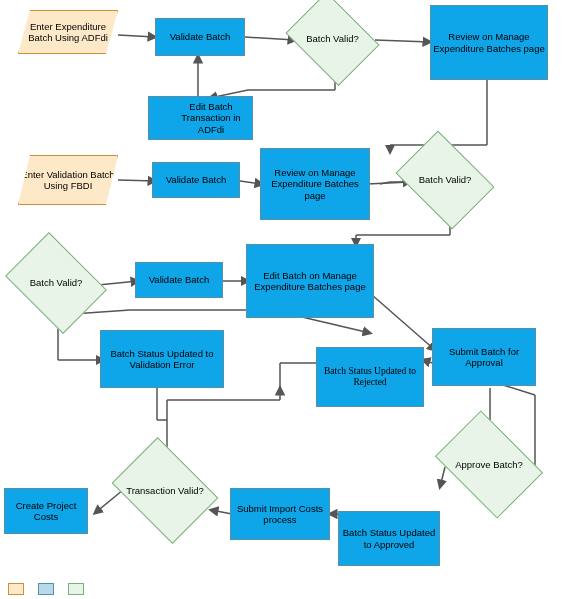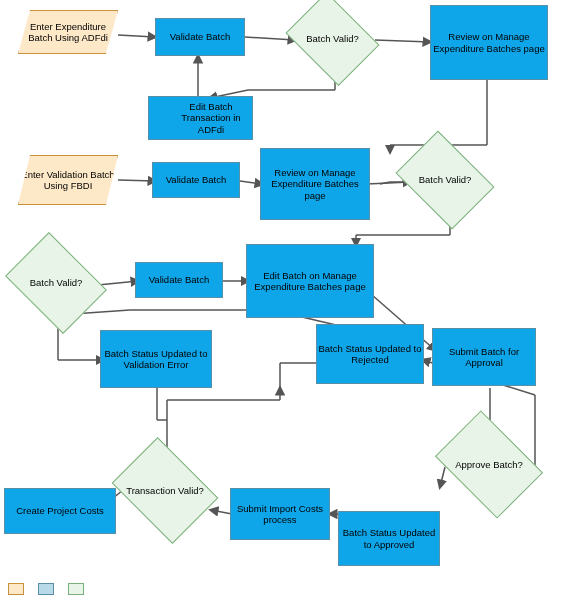--- a/index.html
+++ b/index.html
@@ -185,39 +185,39 @@
   </div>
 
   <div class="node rect" style="left:135px; top:262px; width:88px; height:36px;">
     <span>Validate Batch</span>
   </div>
 
   <div class="node rect" style="left:246px; top:244px; width:128px; height:74px;">
     <span>Edit Batch on Manage Expenditure Batches page</span>
   </div>
 
-  <div class="node rect" style="left:100px; top:330px; width:112px; height:58px;">
+  <div class="node rect" style="left:100px; top:330px; width:124px; height:58px;">
     <span>Batch Status Updated to Validation Error</span>
   </div>
 
-  <div class="node rect" style="left:316px; top:324px; width:108px; height:60px;">
+  <div class="node rect" style="left:316px; top:347px; width:108px; height:60px;font-family:Liberation Serif, serif;">
     <span>Batch Status Updated to Rejected</span>
   </div>
 
   <div class="node rect" style="left:432px; top:328px; width:104px; height:58px;">
     <span>Submit Batch for Approval</span>
   </div>
 
   <div class="node diamond" style="left:445px; top:432px; width:88px; height:65px;">
     <div class="diamond-label">
       <span>Approve Batch?</span>
     </div>
   </div>
 
-  <div class="node rect" style="left:4px; top:488px; width:112px; height:46px;">
+  <div class="node rect" style="left:4px; top:488px; width:84px; height:46px;">
     <span>Create Project Costs</span>
   </div>
 
   <div class="node diamond" style="left:122px; top:458px; width:86px; height:65px;">
     <div class="diamond-label">
       <span>Transaction Valid?</span>
     </div>
   </div>
 
   <div class="node rect" style="left:230px; top:488px; width:100px; height:52px;">

